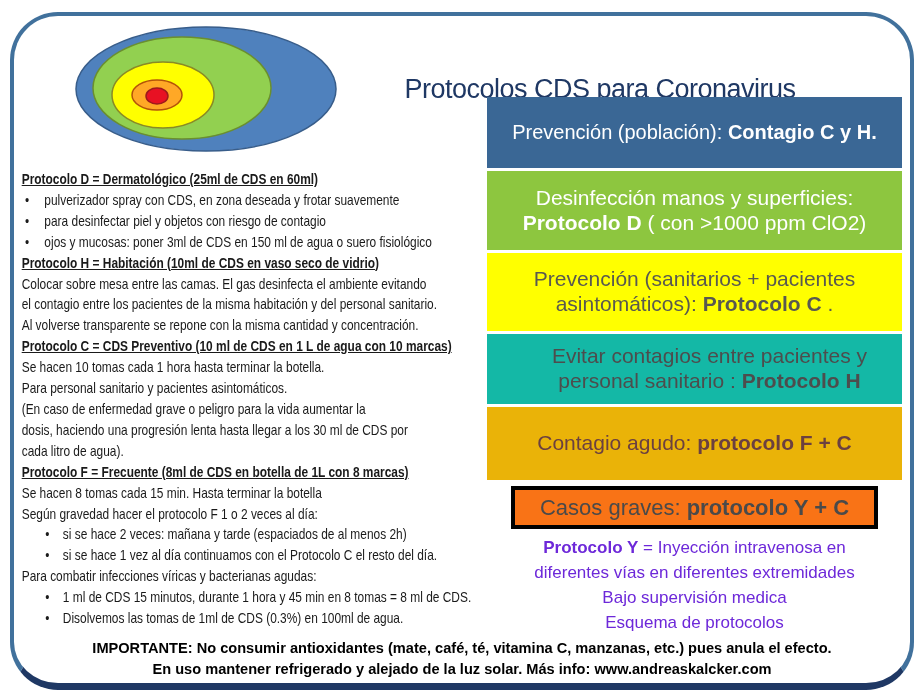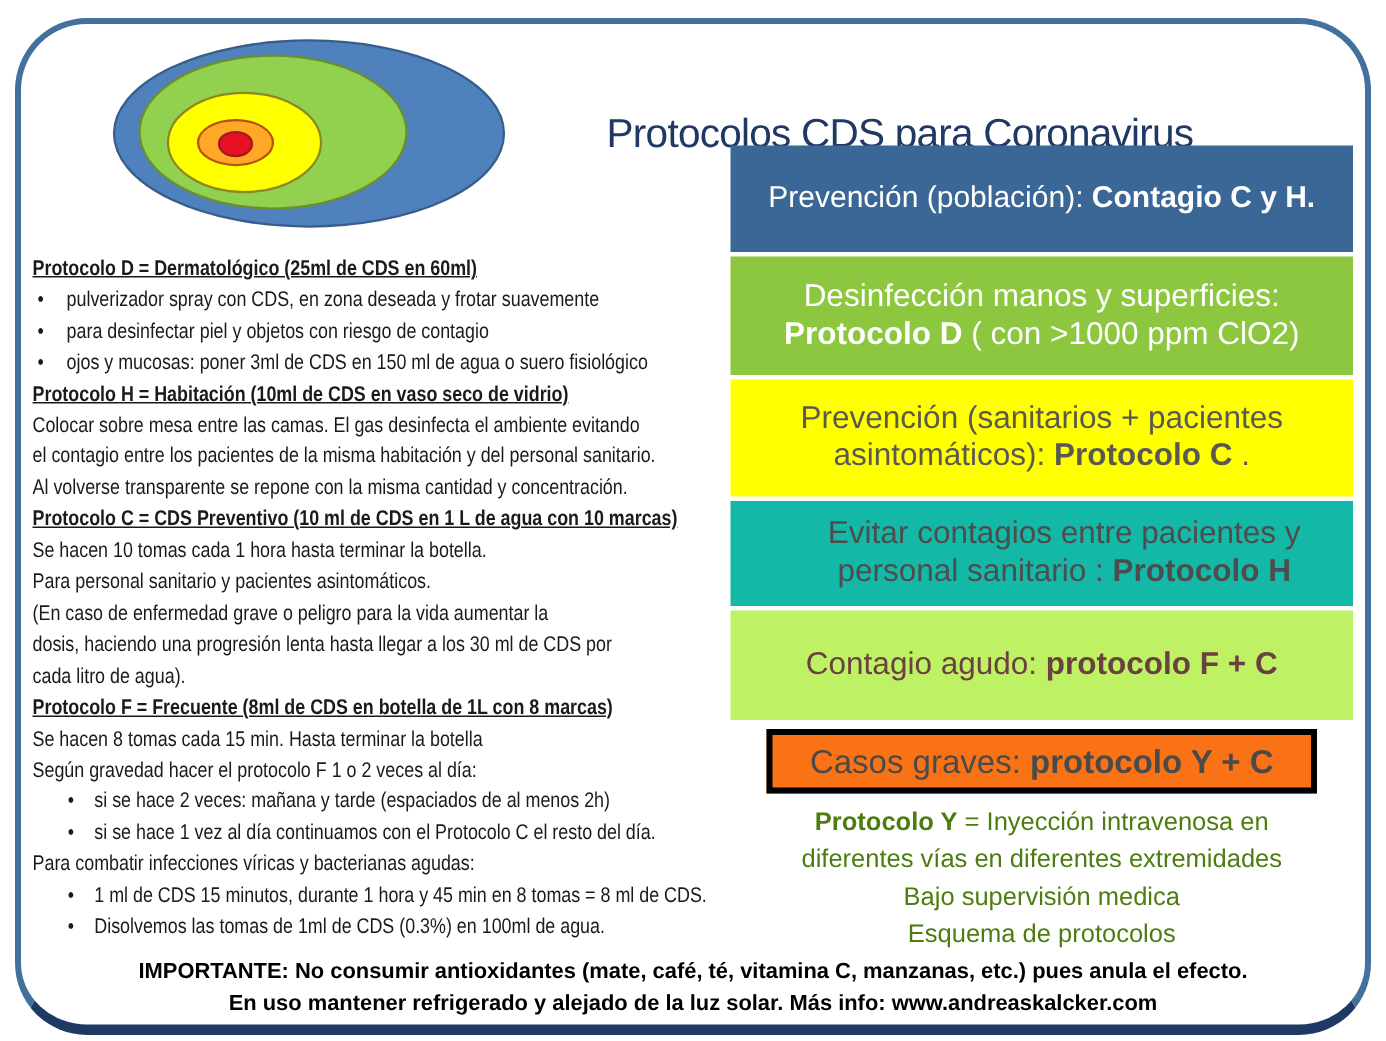--- a/index.html
+++ b/index.html
@@ -38,21 +38,21 @@
   .pbox .bold{font-weight:bold;}
   .pbox-0{height:71px;font-size:20px;}
   .pbox-1{height:79px;}
   .pbox-2{height:78px;}
   .pbox-3{height:70px;}
   .pbox-4{height:73px;margin-bottom:6px;}
   .pbox-5{height:43px;width:367px;margin-left:auto;margin-right:auto;font-size:22px;}
   
   .proto-y{
     position:absolute;left:487px;top:535px;width:415px;text-align:center;
-    font-size:17px;line-height:25px;color:#4d7c0f;
+    font-size:17px;line-height:25px;color:#6d28d9;
   }
   .proto-y .bold{font-weight:bold;}
   
   .footer{
     position:absolute;left:0;right:0;top:638px;text-align:center;
     font-weight:bold;font-size:14.6px;line-height:21px;color:#000000;
   }
 </style>
 </head>
 <body>
@@ -102,21 +102,21 @@
       </div>
       <div class="pbox pbox-1" style="background: rgb(141, 198, 63); color: rgb(255, 255, 255); align-items: center;">
         <div><span>Desinfección manos y superficies: </span><span class="bold">Protocolo D</span><span> ( con &gt;1000 ppm ClO2)</span></div>
       </div>
       <div class="pbox pbox-2" style="background: rgb(255, 255, 0); color: rgb(89, 89, 80);">
         <div><span>Prevención (sanitarios + pacientes asintomáticos): </span><span class="bold">Protocolo C</span><span> .</span></div>
       </div>
       <div class="pbox pbox-3" style="background: #14b8a6; color: rgb(77, 77, 77); padding-left: 44px;">
         <div><span>Evitar contagios entre pacientes y personal sanitario : </span><span class="bold">Protocolo H</span></div>
       </div>
-      <div class="pbox pbox-4" style="background: #bef264; color: rgb(107, 64, 64); text-align: right;">
+      <div class="pbox pbox-4" style="background: #eab308; color: rgb(107, 64, 64); text-align: right;">
         <div><span>Contagio agudo: </span><span class="bold">protocolo F + C</span></div>
       </div>
       <div class="pbox pbox-5" style="background: #f97316; color: rgb(74, 74, 74); border: 4px solid rgb(0, 0, 0);">
         <div><span>Casos graves: </span><span class="bold">protocolo Y + C</span></div>
       </div>
     </div>
 
   <div id="proto-y" class="proto-y">
       <div><span class="bold">Protocolo Y</span><span> = Inyección intravenosa en</span></div>
       <div><span>diferentes vías en diferentes extremidades</span></div>

